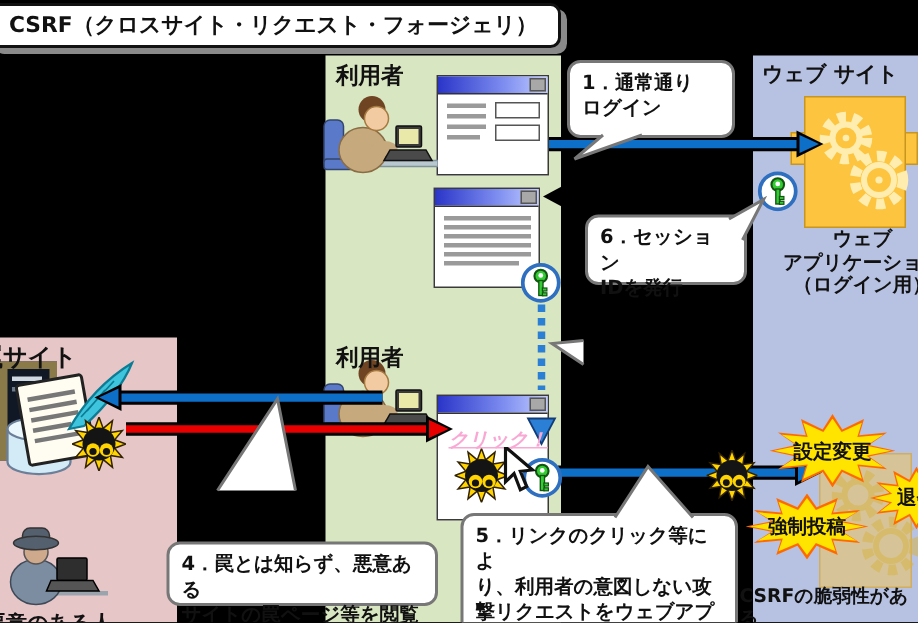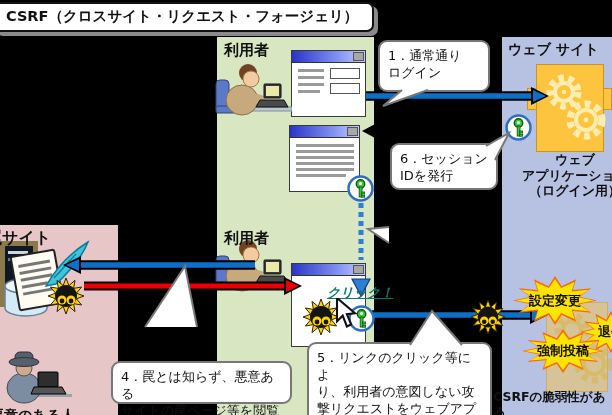--- a/index.html
+++ b/index.html
@@ -4,38 +4,38 @@
 <style>
   html,body{margin:0;padding:0;background:#000;}
   *{box-sizing:border-box;}
   #stage{position:relative;width:612px;height:415px;background:#000;overflow:hidden;
          font-family:"DejaVu Sans","Liberation Sans",sans-serif;color:#111;}
   .panel{position:absolute;z-index:1;}
   .art{position:absolute;z-index:2;}
   .icon{position:absolute;z-index:4;}
   .burst-wrap{position:absolute;z-index:4;display:flex;align-items:center;justify-content:center;}
   .callout{position:absolute;z-index:5;background:#fff;border:2px solid #777;border-radius:9px;
-           padding:5px 8px;font-size:13px;line-height:17px;font-weight:400;white-space:pre-line;}
+           padding:5px 8px;font-size:13px;line-height:17px;font-weight:700;white-space:pre-line;}
   .plabel{position:absolute;z-index:3;font-size:15px;font-weight:600;color:#111;white-space:nowrap;}
   #title-box{position:absolute;z-index:7;left:-8px;top:2px;background:#fff;border:2px solid #111;
              border-radius:7px;padding:3px 14px 4px 12px;font-size:14.5px;font-weight:bold;
              white-space:nowrap;box-shadow:4px 4px 0 #8a8a8a;}
   .browser{position:absolute;z-index:2;background:#fff;border:1.5px solid #3a3a3a;}
   .tbar{position:absolute;left:0;top:0;right:0;height:12px;
         background:linear-gradient(90deg,#2a35c8 0%,#7d8df0 60%,#c3ccff 100%);border-bottom:1px solid #333;}
   .wctrl{position:absolute;top:1px;right:1px;width:11px;height:9px;background:#a8a8a8;border:1px solid #555;}
   .bar{position:absolute;background:#9a9a9a;height:3px;}
   .star{clip-path:polygon(100% 50%,79% 57.8%,93.3% 75%,71.2% 71.2%,75% 93.3%,57.8% 79%,50% 100%,
         42.2% 79%,25% 93.3%,28.8% 71.2%,6.7% 75%,21% 57.8%,0% 50%,21% 42.2%,6.7% 25%,28.8% 28.8%,
         25% 6.7%,42.2% 21%,50% 0%,57.8% 21%,75% 6.7%,71.2% 28.8%,93.3% 25%,79% 42.2%);}
   .burst-outer{position:absolute;inset:0;background:#ff6a00;}
   .burst-inner{position:absolute;inset:3px;background:#ffe400;}
   .burst-label{position:relative;z-index:2;font-size:13px;font-weight:bold;white-space:nowrap;}
   #click-link{position:absolute;z-index:4;left:299px;top:284px;font-size:13px;font-weight:bold;
-              font-style:italic;color:#0f766e;text-decoration:underline;white-space:nowrap;margin-left:28px;}
+              font-style:italic;color:#f9a8d4;text-decoration:underline;white-space:nowrap;}
   .keywrap{position:absolute;z-index:4;width:27px;height:27px;}
   .note{position:absolute;z-index:3;font-size:12.5px;line-height:15px;font-weight:600;white-space:pre-line;}
 </style>
 </head>
 <body>
 
 <div id="stage">
 
   <div class="panel" style="left:217px;top:37px;width:157px;height:378px;background:#d9e6c2;"></div>
   <div class="panel" style="left:502px;top:37px;width:110px;height:378px;background:#b7c2e2;"></div>
@@ -248,21 +248,21 @@
   <div class="burst-wrap" style="left:513px;top:276px;width:84px;height:49px;">
     <div class="burst-outer star"></div>
       <div class="burst-inner star"></div>
     <span class="burst-label">設定変更</span>
   </div>
   <div class="burst-wrap" style="left:580px;top:311px;width:62px;height:42px;">
     <div class="burst-outer star"></div>
       <div class="burst-inner star"></div>
     <span class="burst-label">退会</span>
   </div>
-  <div class="burst-wrap" style="left:522px;top:329px;width:82px;height:44px;">
+  <div class="burst-wrap" style="left:497px;top:329px;width:82px;height:44px;">
     <div class="burst-outer star"></div>
       <div class="burst-inner star"></div>
     <span class="burst-label">強制投稿</span>
   </div>
 
   <div class="callout" style="left:378px;top:40px;width:112px;height:52px;">1．通常通り
 ログイン</div>
   <div class="callout" style="left:390px;top:143px;width:108px;height:47px;">6．セッション
 IDを発行</div>
   <div class="callout" style="left:111px;top:324px;width:181px;height:43px;margin-top:37px;">4．罠とは知らず、悪意ある

